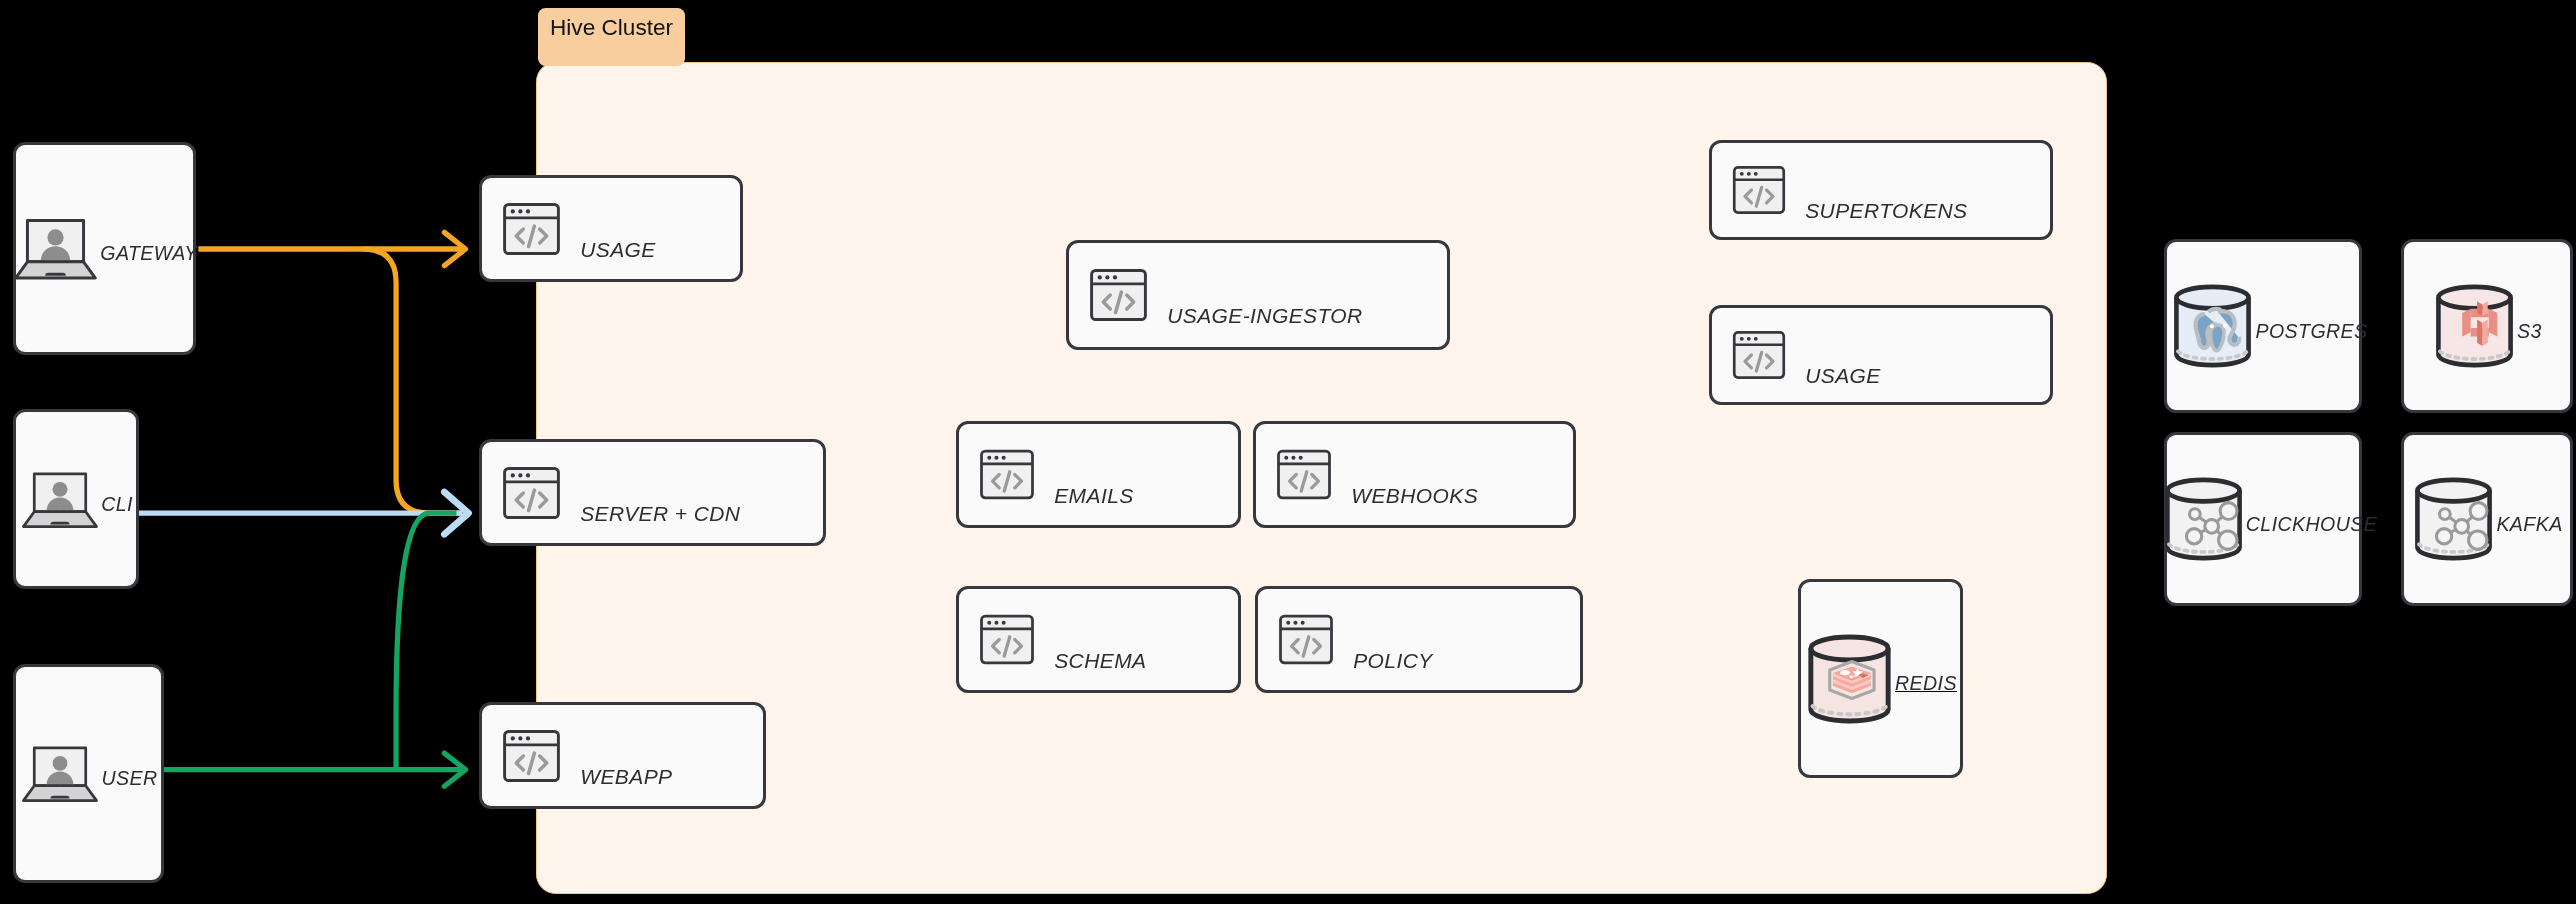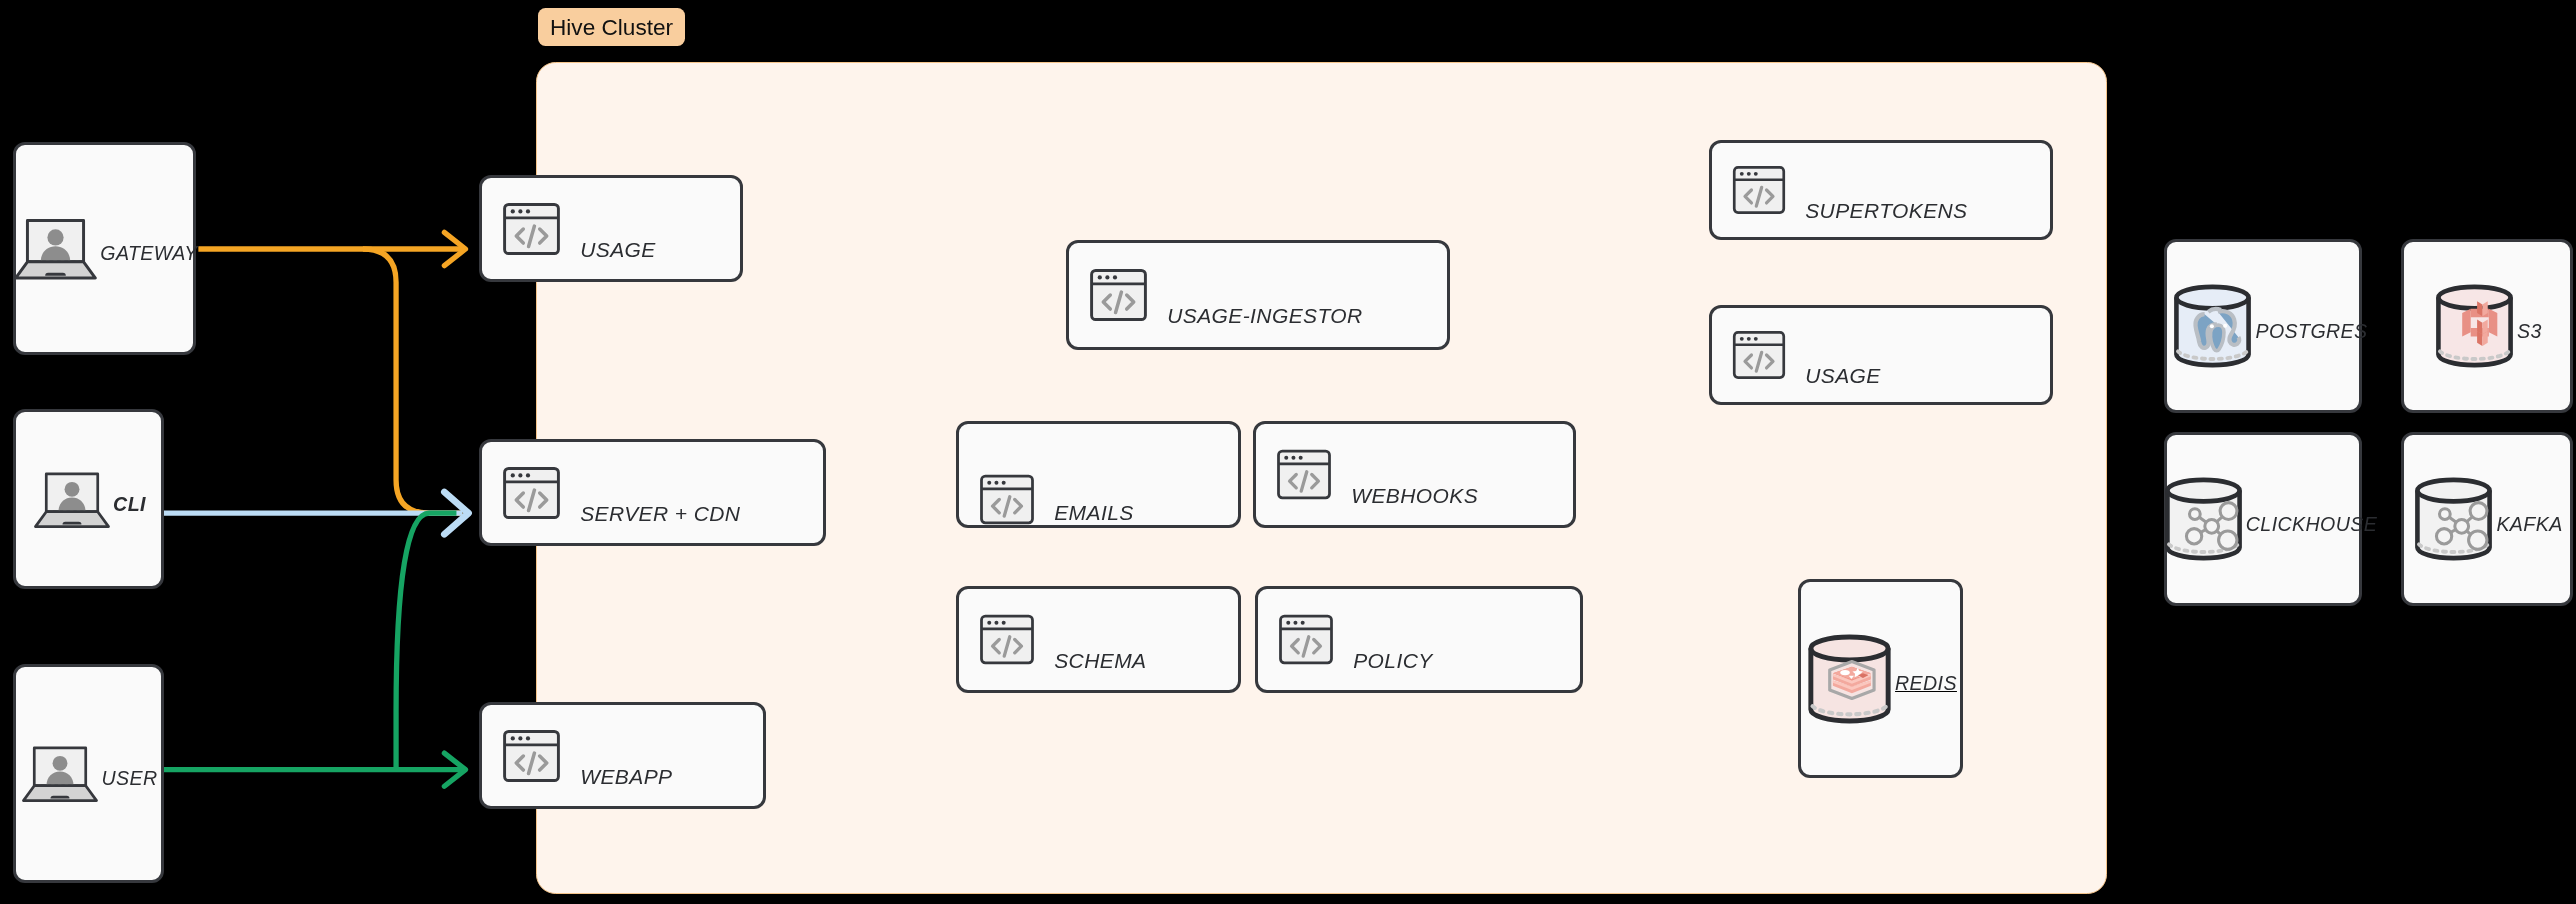--- a/index.html
+++ b/index.html
@@ -13,21 +13,21 @@
     border:1.5px solid #F5C48A;
     border-radius:19.6px;
   }
   .cluster-badge{
     position:absolute;
     background:#F9CE9E;
     color:#111;
     border-radius:7.5px;
     font-size:22.6px;
     line-height:1;
-    padding:9px 12px 7px 12px;
+    padding:9px 12px 27px 12px;
     white-space:nowrap;
     font-family:"Liberation Sans","DejaVu Sans",sans-serif;
   }
 
   
   .node{
     position:absolute;
     background:#FAFAFA;
     border:3.8px solid #36383D;
     border-radius:12px;
@@ -202,21 +202,21 @@
 
   <div class="node col" style="left:13px;top:142px;width:183px;height:213px;">
     <span class="icon-wrap">
       <svg width="89" height="71" viewBox="0 0 118 94">
           <use href="#sym-laptop"></use>
         </svg>
     </span>
     <span class="node-label">GATEWAY</span>
   </div>
 
-  <div class="node col" style="left:13px;top:409px;width:151px;height:180px;font-weight:bold;">
+  <div class="node col" style="left:13px;top:409px;width:126px;height:180px;">
     <span class="icon-wrap">
       <svg width="82" height="65" viewBox="0 0 108 86">
           <use href="#sym-laptop"></use>
         </svg>
     </span>
     <span class="node-label">CLI</span>
   </div>
 
   <div class="node col" style="left:13px;top:664px;width:151px;height:219px;">
     <span class="icon-wrap">
@@ -256,21 +256,21 @@
 
   <div class="node row" style="left:1066px;top:240px;width:384px;height:110px;">
     <span class="icon-wrap">
       <svg width="59" height="54" viewBox="0 0 78 72">
           <use href="#sym-codewin"></use>
         </svg>
     </span>
     <span class="node-label">USAGE-INGESTOR</span>
   </div>
 
-  <div class="node row" style="left:956px;top:421px;width:285px;height:107px;align-items:flex-end;">
+  <div class="node row" style="left:956px;top:421px;width:285px;height:107px;">
     <span class="icon-wrap">
       <svg width="56" height="51" viewBox="0 0 74 68">
           <use href="#sym-codewin"></use>
         </svg>
     </span>
     <span class="node-label">EMAILS</span>
   </div>
 
   <div class="node row" style="left:1253px;top:421px;width:323px;height:107px;">
     <span class="icon-wrap">

